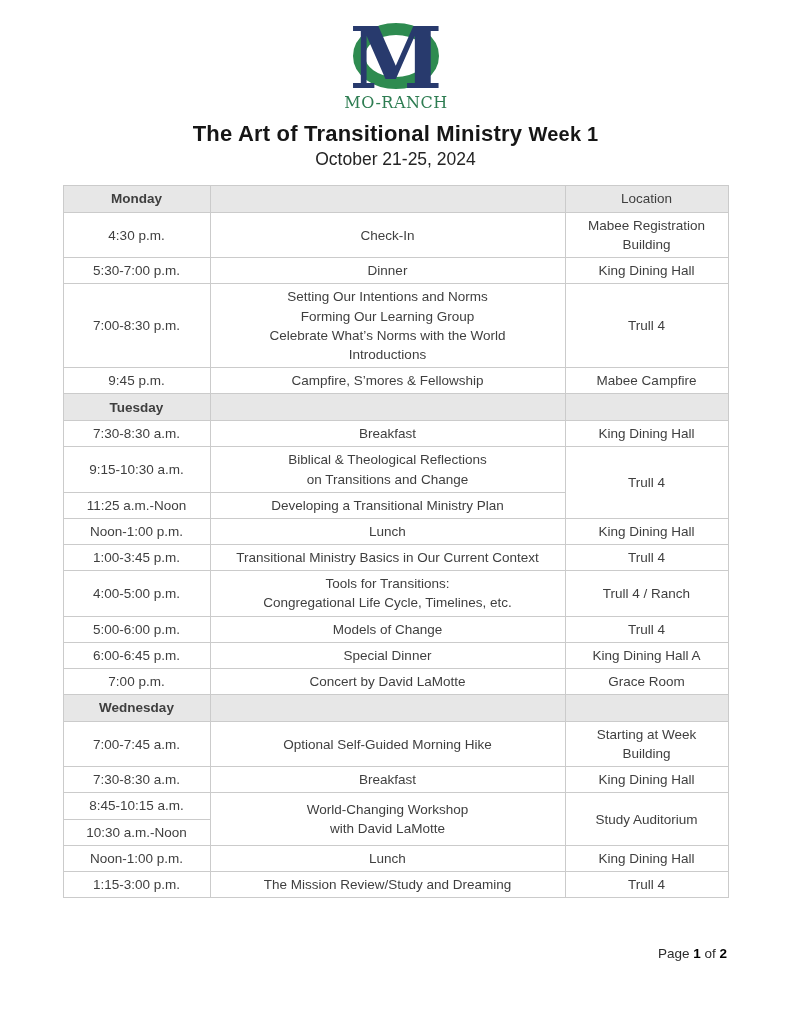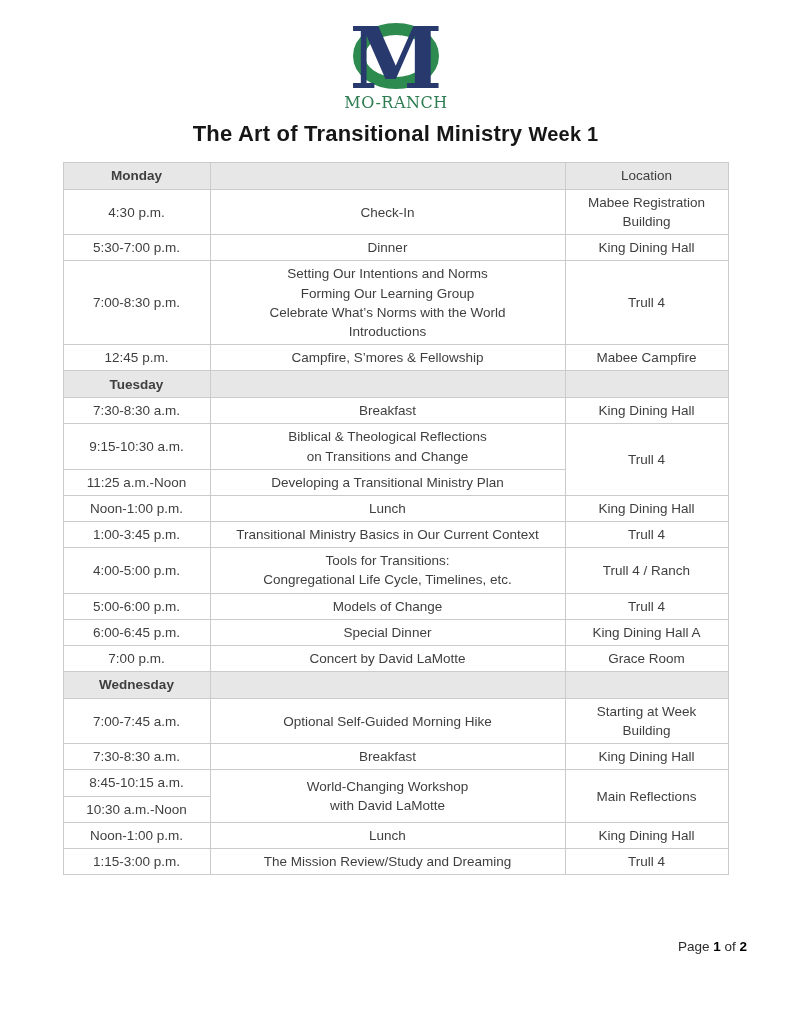--- a/index.html
+++ b/index.html
@@ -20,38 +20,39 @@
   }
   table.schedule td{
     border:1px solid #cbcbcb;text-align:center;vertical-align:middle;
     padding:3px 6px;font-size:13.5px;line-height:1.42;color:#3f3f3f;
     word-wrap:break-word;
   }
   tr.day-row td{background:#e7e7e7;height:20px;}
   td.day-name{font-weight:bold;color:#0d0d0d;font-size:14px;}
   td.loc-header{color:#4a4a4a;}
   .footer{
-    text-align:right;padding-right:44px;margin-top:64px;font-size:13.5px;color:#2b2b2b;
+    text-align:right;padding-right:64px;margin-top:48px;font-size:13.5px;color:#2b2b2b;
   }
   .footer b{color:#000;}
 </style>
 </head>
 <body>
 
 <div class="page">
 
   <div class="logo-wrap">
     <svg width="122" height="100" viewBox="0 0 122 100" aria-hidden="true">
       <ellipse cx="61" cy="43" rx="37" ry="27" fill="none" stroke-width="12" stroke="#2e8b50"></ellipse>
       <text x="61" y="75" text-anchor="middle" font-family="'DejaVu Serif',serif" font-weight="bold" font-size="84" fill="#283a6d">M</text>
       <text x="61" y="95" text-anchor="middle" font-family="'DejaVu Serif',serif" font-size="16" letter-spacing="0.5" fill="#2e7d52">MO-RANCH</text>
     </svg>
   </div>
 
   <div class="title"><span>The Art of Transitional Ministry</span> <span class="week">Week 1</span></div>
+  <div class="dates">October 21-25, 2024</div>
 
   <table class="schedule">
     <colgroup>
       <col style="width:147px">
       <col style="width:355px">
       <col style="width:163px">
     </colgroup>
     <tbody>
         <tr class="day-row">
           <td class="c-time day-name">Monday</td>
@@ -76,21 +77,21 @@
           <td class="c-time">7:00-8:30 p.m.</td>
           <td class="c-event">
             <div>Setting Our Intentions and Norms</div>
             <div>Forming Our Learning Group</div>
             <div>Celebrate What’s Norms with the World</div>
             <div>Introductions</div>
           </td>
           <td class="c-loc">Trull 4</td>
         </tr>
         <tr>
-          <td class="c-time">12:45 p.m.</td>
+          <td class="c-time">9:45 p.m.</td>
           <td class="c-event">
             <div>Campfire, S’mores &amp; Fellowship</div>
           </td>
           <td class="c-loc">Mabee Campfire</td>
         </tr>
         <tr class="day-row">
           <td class="c-time day-name">Tuesday</td>
           <td class="c-event"></td>
           <td class="c-loc loc-header"></td>
         </tr>
@@ -176,21 +177,21 @@
             <div>Breakfast</div>
           </td>
           <td class="c-loc">King Dining Hall</td>
         </tr>
         <tr>
           <td class="c-time">8:45-10:15 a.m.</td>
           <td class="c-event" rowspan="2">
             <div>World-Changing Workshop</div>
             <div>with David LaMotte</div>
           </td>
-          <td class="c-loc" rowspan="2">Main Reflections</td>
+          <td class="c-loc" rowspan="2">Study Auditorium</td>
         </tr>
         <tr>
           <td class="c-time">10:30 a.m.-Noon</td>
         </tr>
         <tr>
           <td class="c-time">Noon-1:00 p.m.</td>
           <td class="c-event">
             <div>Lunch</div>
           </td>
           <td class="c-loc">King Dining Hall</td>

